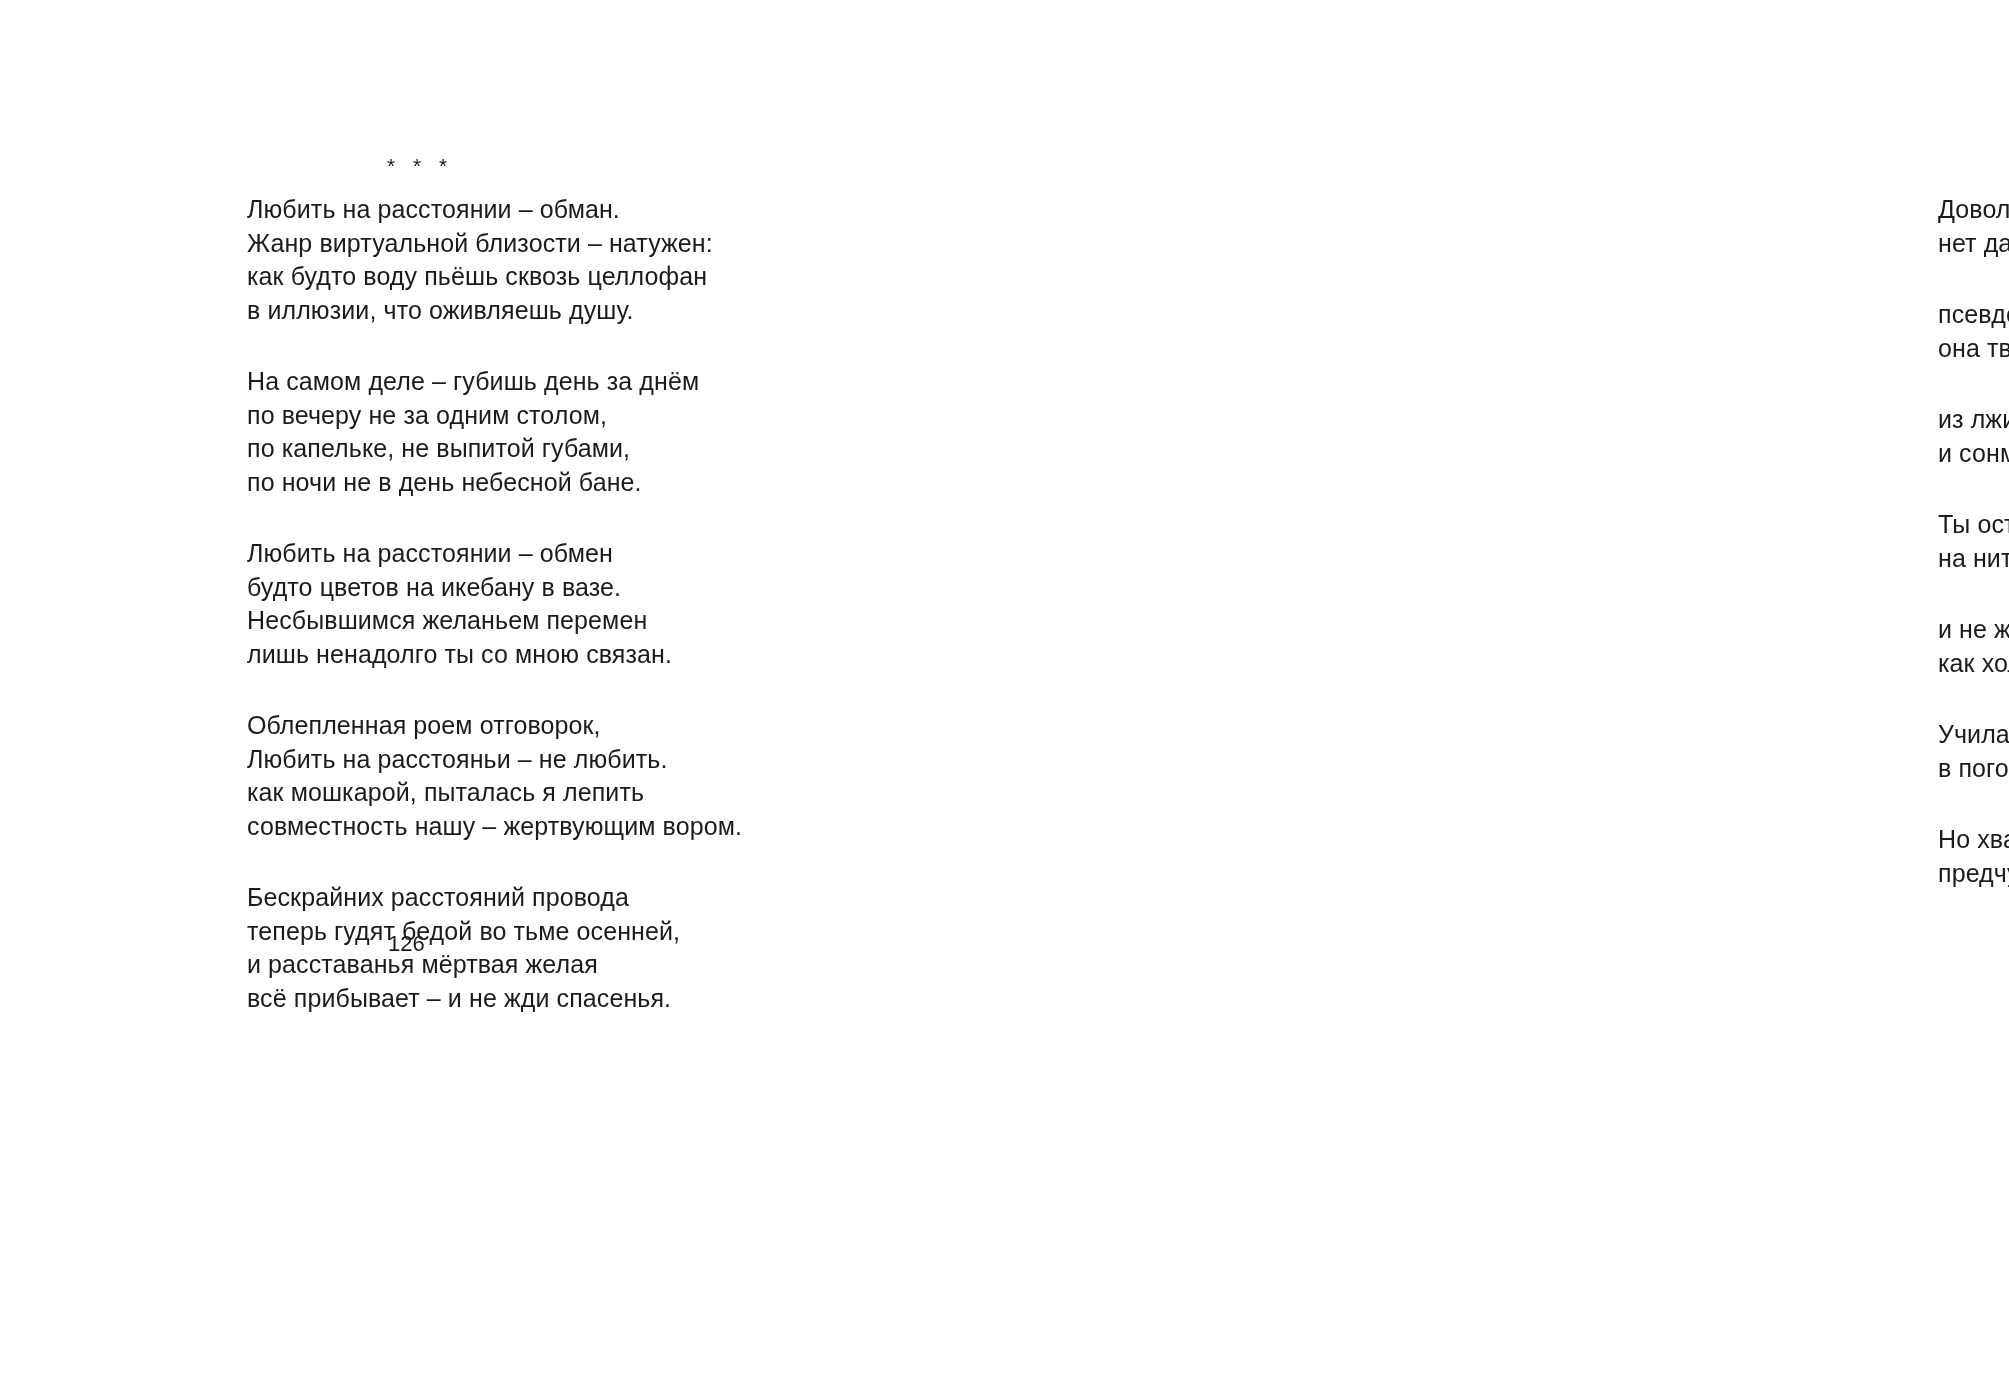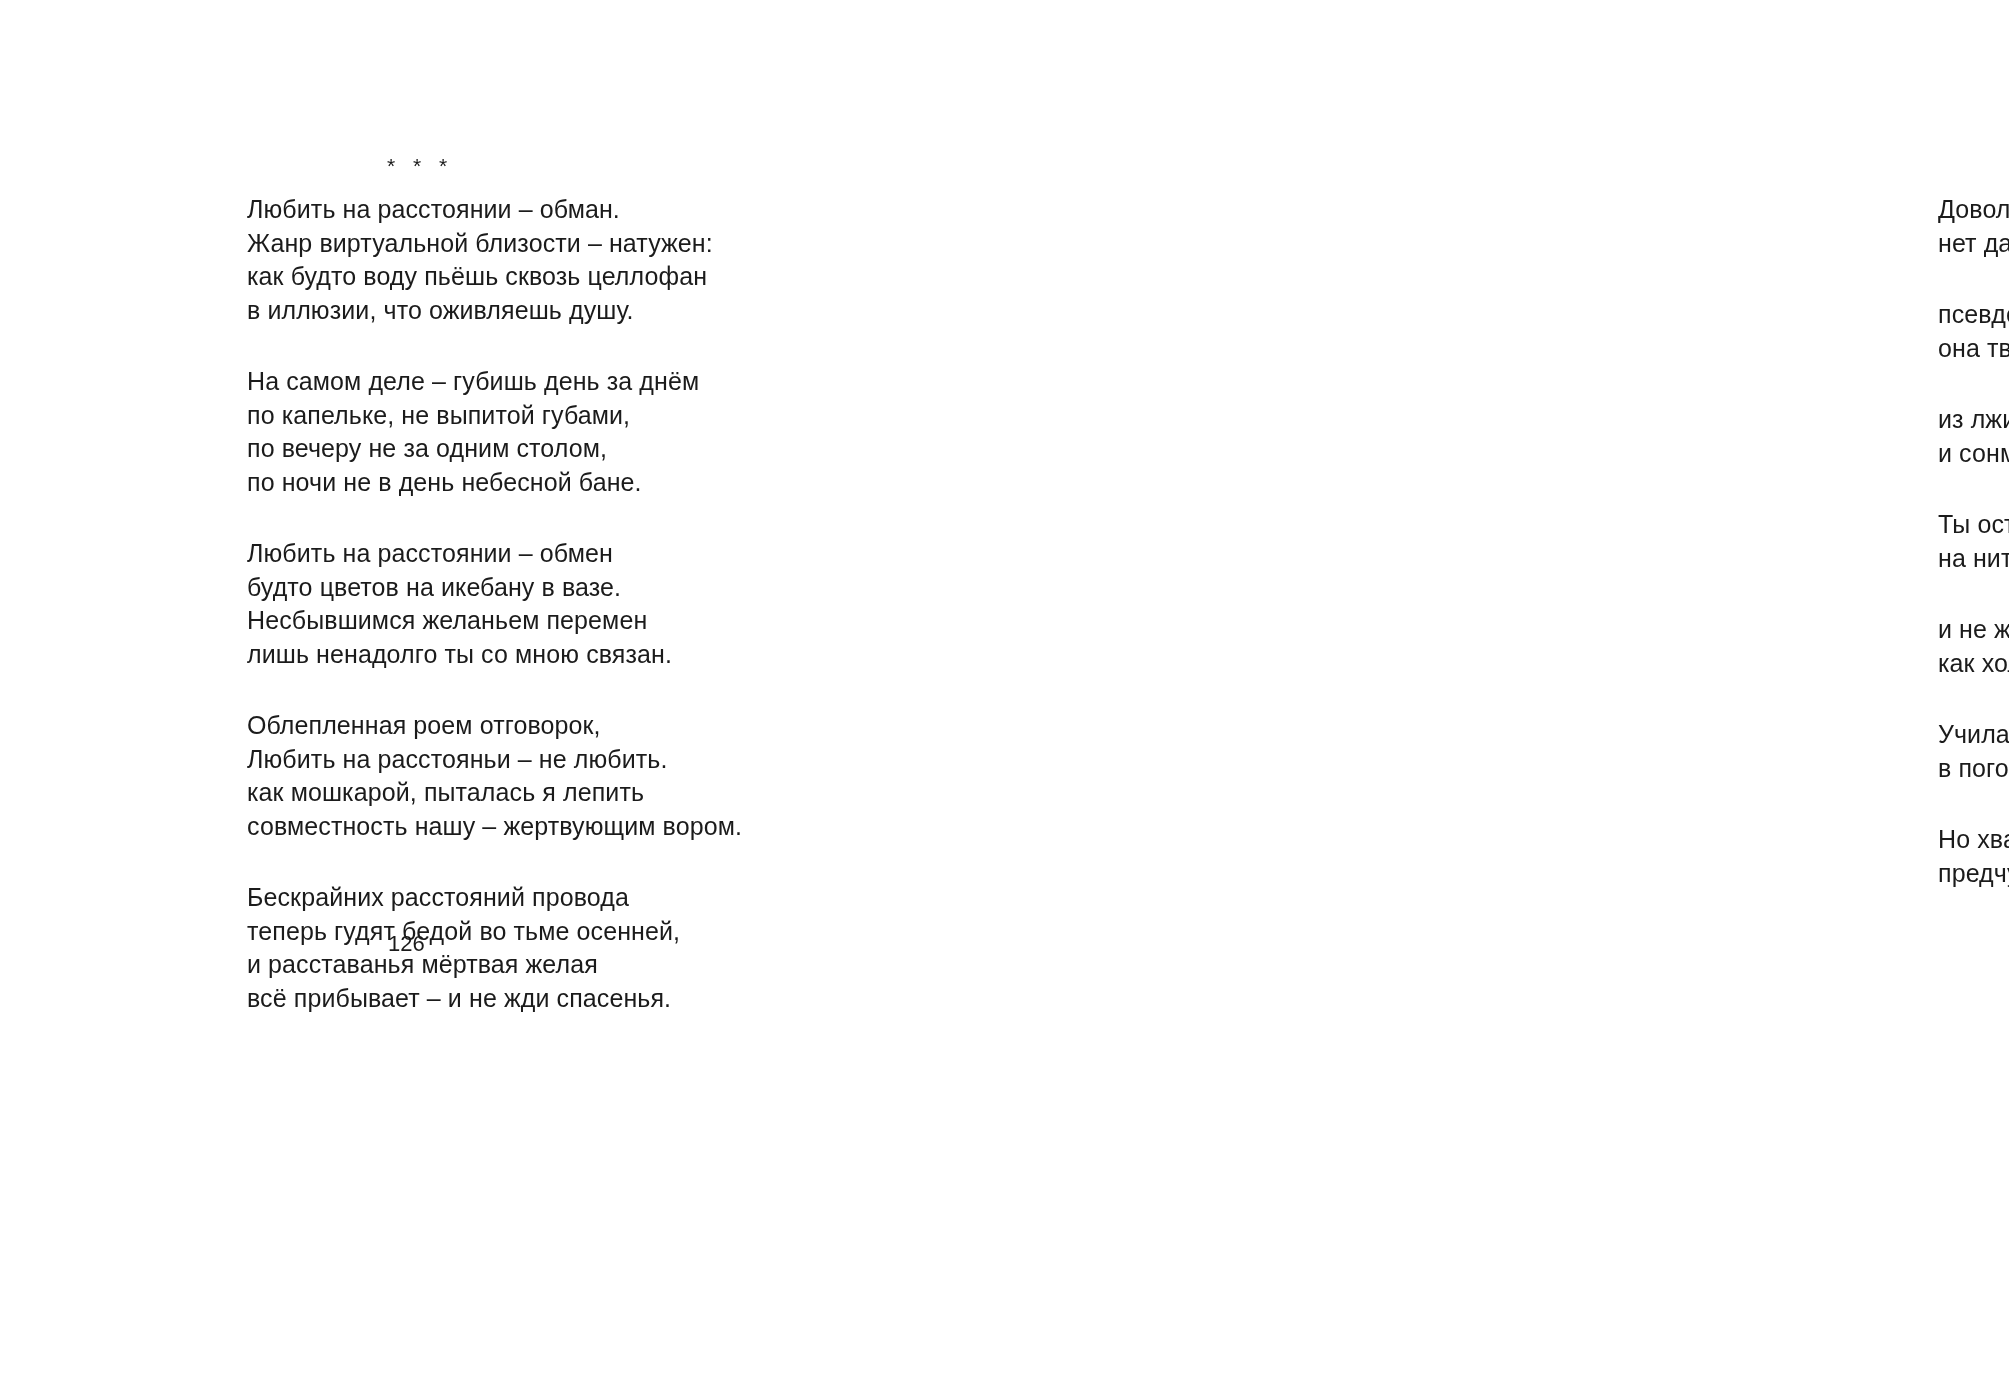--- a/index.html
+++ b/index.html
@@ -87,22 +87,22 @@
 
       <div class="stanza">
         <div class="line">Любить на расстоянии – обман.</div>
         <div class="line">Жанр виртуальной близости – натужен:</div>
         <div class="line">как будто воду пьёшь сквозь целлофан</div>
         <div class="line">в иллюзии, что оживляешь душу.</div>
       </div>
 
       <div class="stanza">
         <div class="line">На самом деле – губишь день за днём</div>
+        <div class="line">по вечеру не за одним столом,</div>
         <div class="line">по капельке, не выпитой губами,</div>
-        <div class="line">по вечеру не за одним столом,</div>
         <div class="line">по ночи не в день небесной бане.</div>
       </div>
 
       <div class="stanza">
         <div class="line">Любить на расстоянии – обмен</div>
         <div class="line">будто цветов на икебану в вазе.</div>
         <div class="line">Несбывшимся желаньем перемен</div>
         <div class="line">лишь ненадолго ты со мною связан.</div>
       </div>
 

